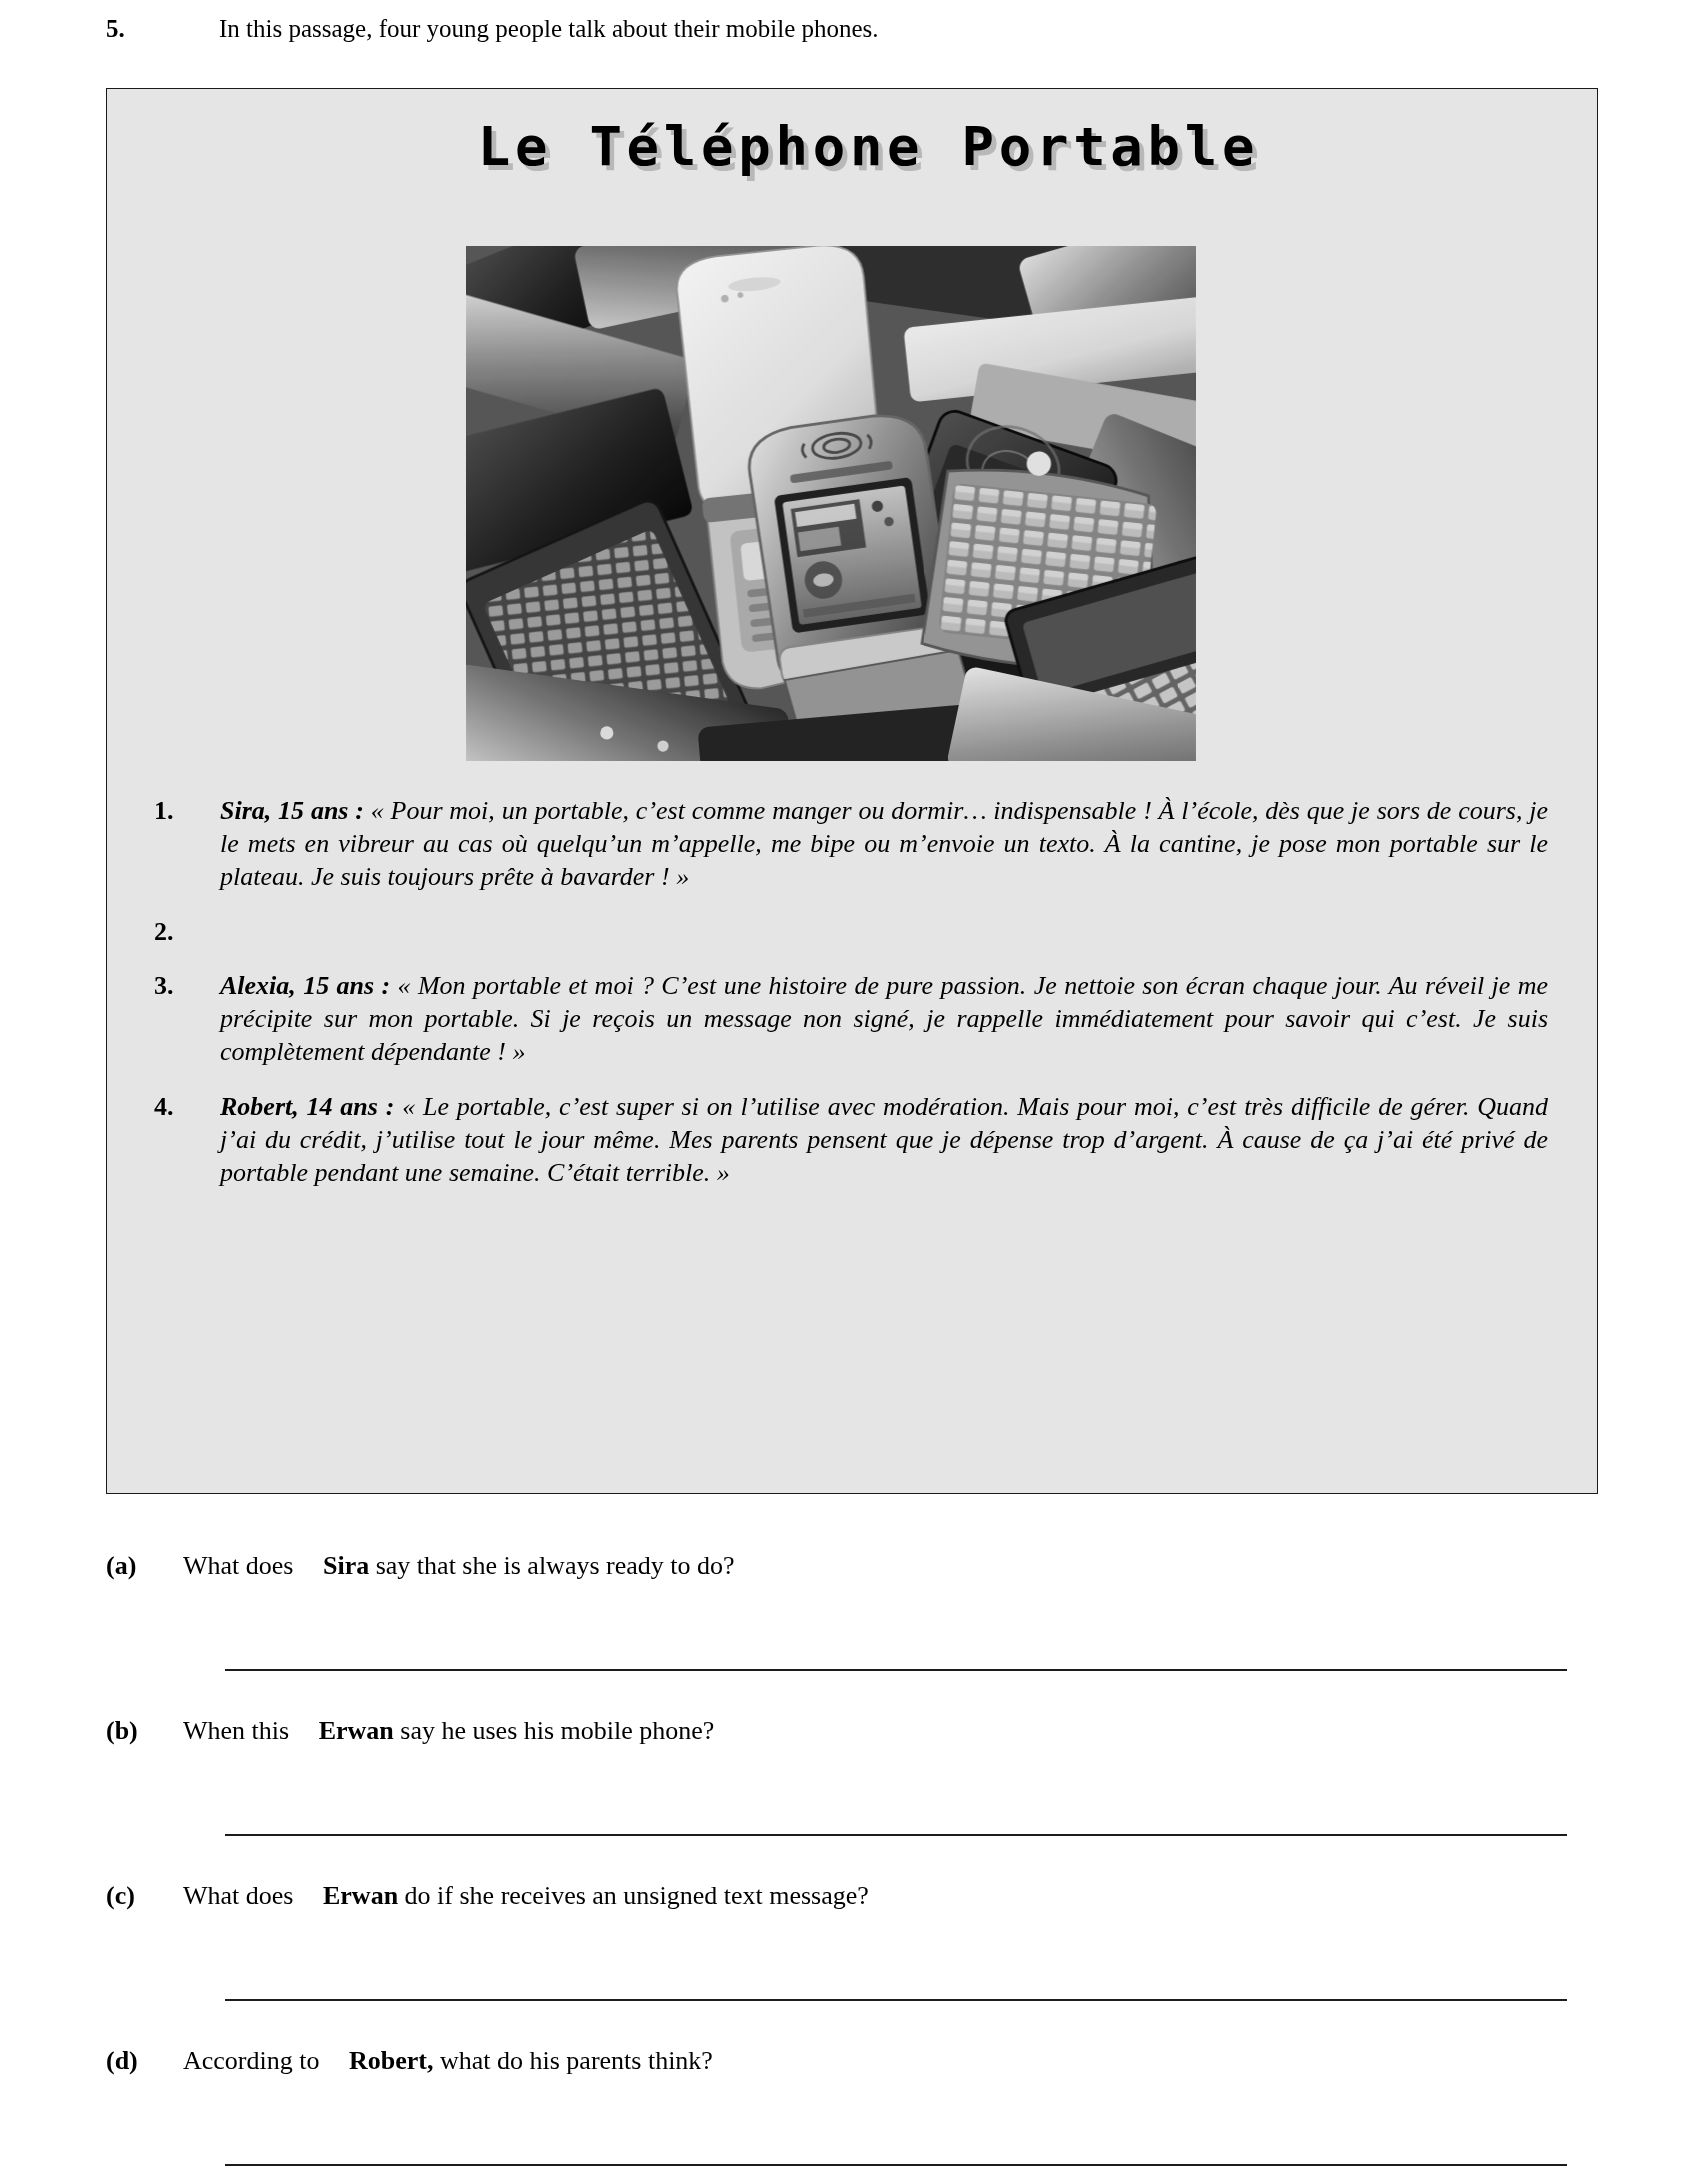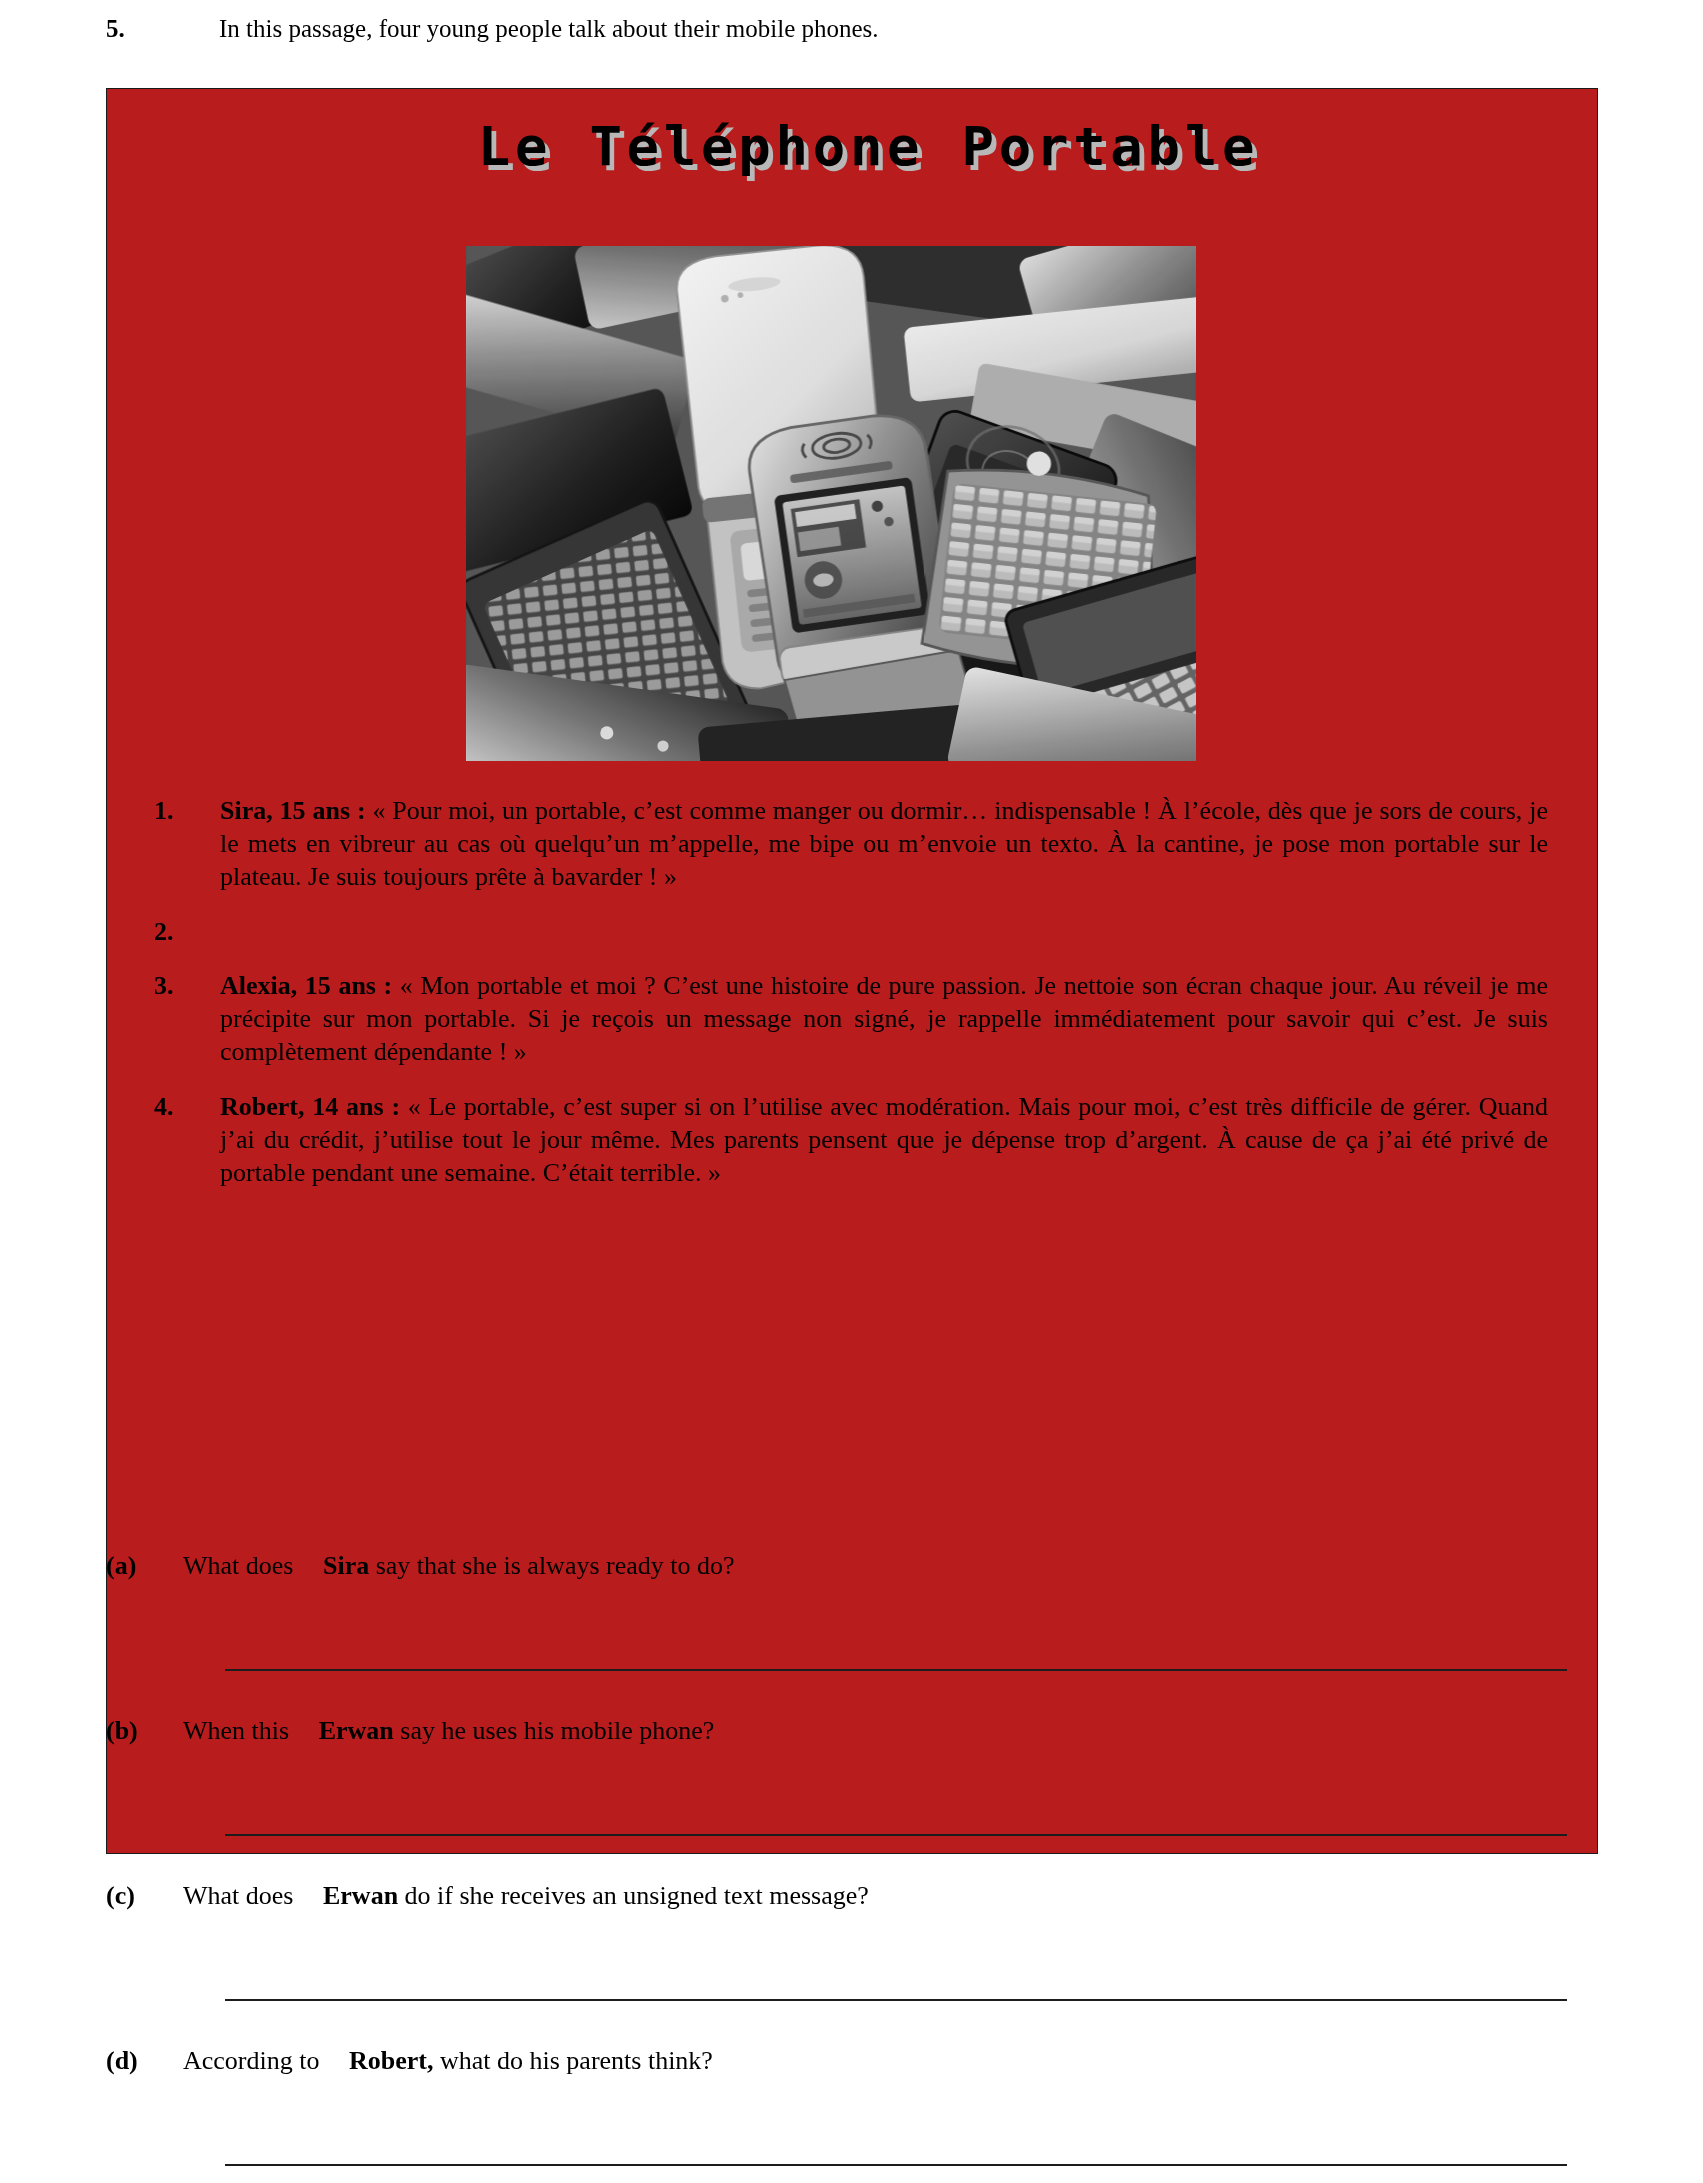--- a/index.html
+++ b/index.html
@@ -38,24 +38,24 @@
     flex: 1 1 auto;
     margin-left: 36px;
   }
 
   
   .passage-box {
     position: absolute;
     left: 106px;
     top: 88px;
     width: 1492px;
-    height: 1766px;
+    height: 1406px;
     border: 1.9px solid #1a1a1a;
     box-sizing: border-box;
-    background: #b91c1c;
+    background: #e5e5e5;
     padding-left: 33px;
   }
 
   
   .passage-title {
     margin: 0;
     padding: 30px 0 0 0;
     text-align: center;
     font-family: "DejaVu Sans Mono", "Liberation Mono", monospace;
     font-weight: bold;
@@ -95,20 +95,21 @@
   }
   .passage-num {
     flex: 0 0 66px;
     width: 66px;
     font-weight: bold;
   }
   .passage-body {
     flex: 1 1 auto;
     text-align: justify;
     text-justify: inter-word;
+    font-style: italic;
   }
   .speaker {
     font-weight: bold;
   }
 
   
   .questions {
     position: absolute;
     left: 106px;
     top: 1549px;

